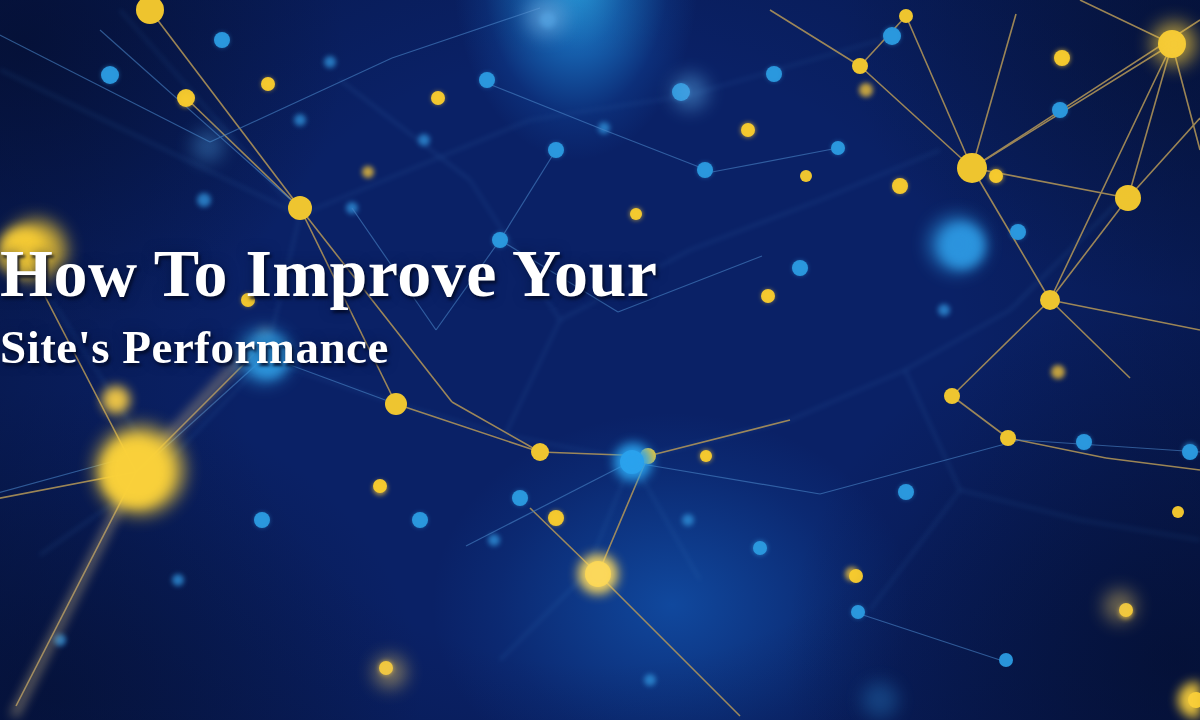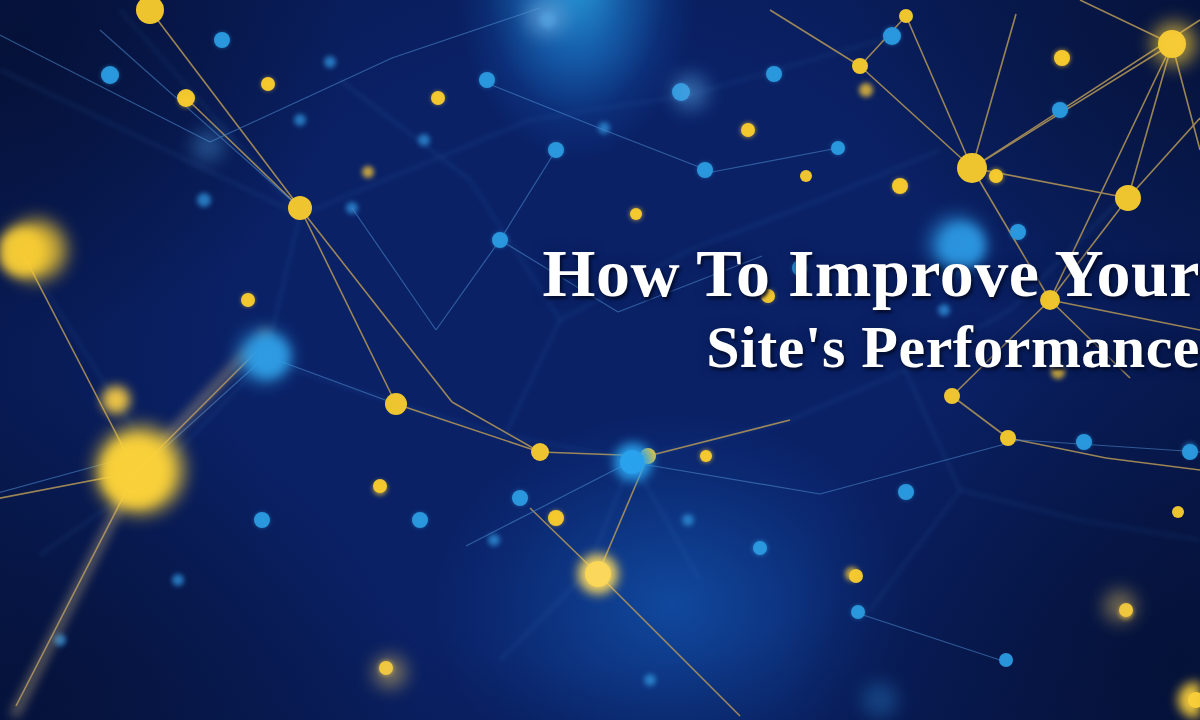--- a/index.html
+++ b/index.html
@@ -78,36 +78,36 @@
   .net-mid   { filter: blur(0.7px); opacity: 0.96; }
   .net-near  { filter: blur(5.5px); opacity: 0.95; }
   .net-bokeh { filter: blur(9px);   opacity: 0.88; }
 
   
   .title-wrap {
     position: absolute;
     left: 0;
     right: 0;
     top: 236px;
-    text-align: right;
+    text-align: left;
     pointer-events: none;
   }
   .title-line {
     display: block;
     color: #ffffff;
     font-weight: 700;
     font-size: 68px;
     line-height: 74px;
     letter-spacing: 0.5px;
     text-shadow:
       2px 3px 3px rgba(2,10,40,0.85),
       0 0 12px rgba(4,18,58,0.55);
     white-space: nowrap;
   }
-  .title-line-2 { font-size: 60px; }
+  .title-line-2 { font-size: 47px; }
 </style>
 </head>
 <body>
 
 <div id="banner">
 
   <div class="bg-base"></div>
   <div class="bg-glow-top"></div>
   <div class="bg-glow-bottom"></div>
   <div class="bg-corner-dark-tl"></div>

